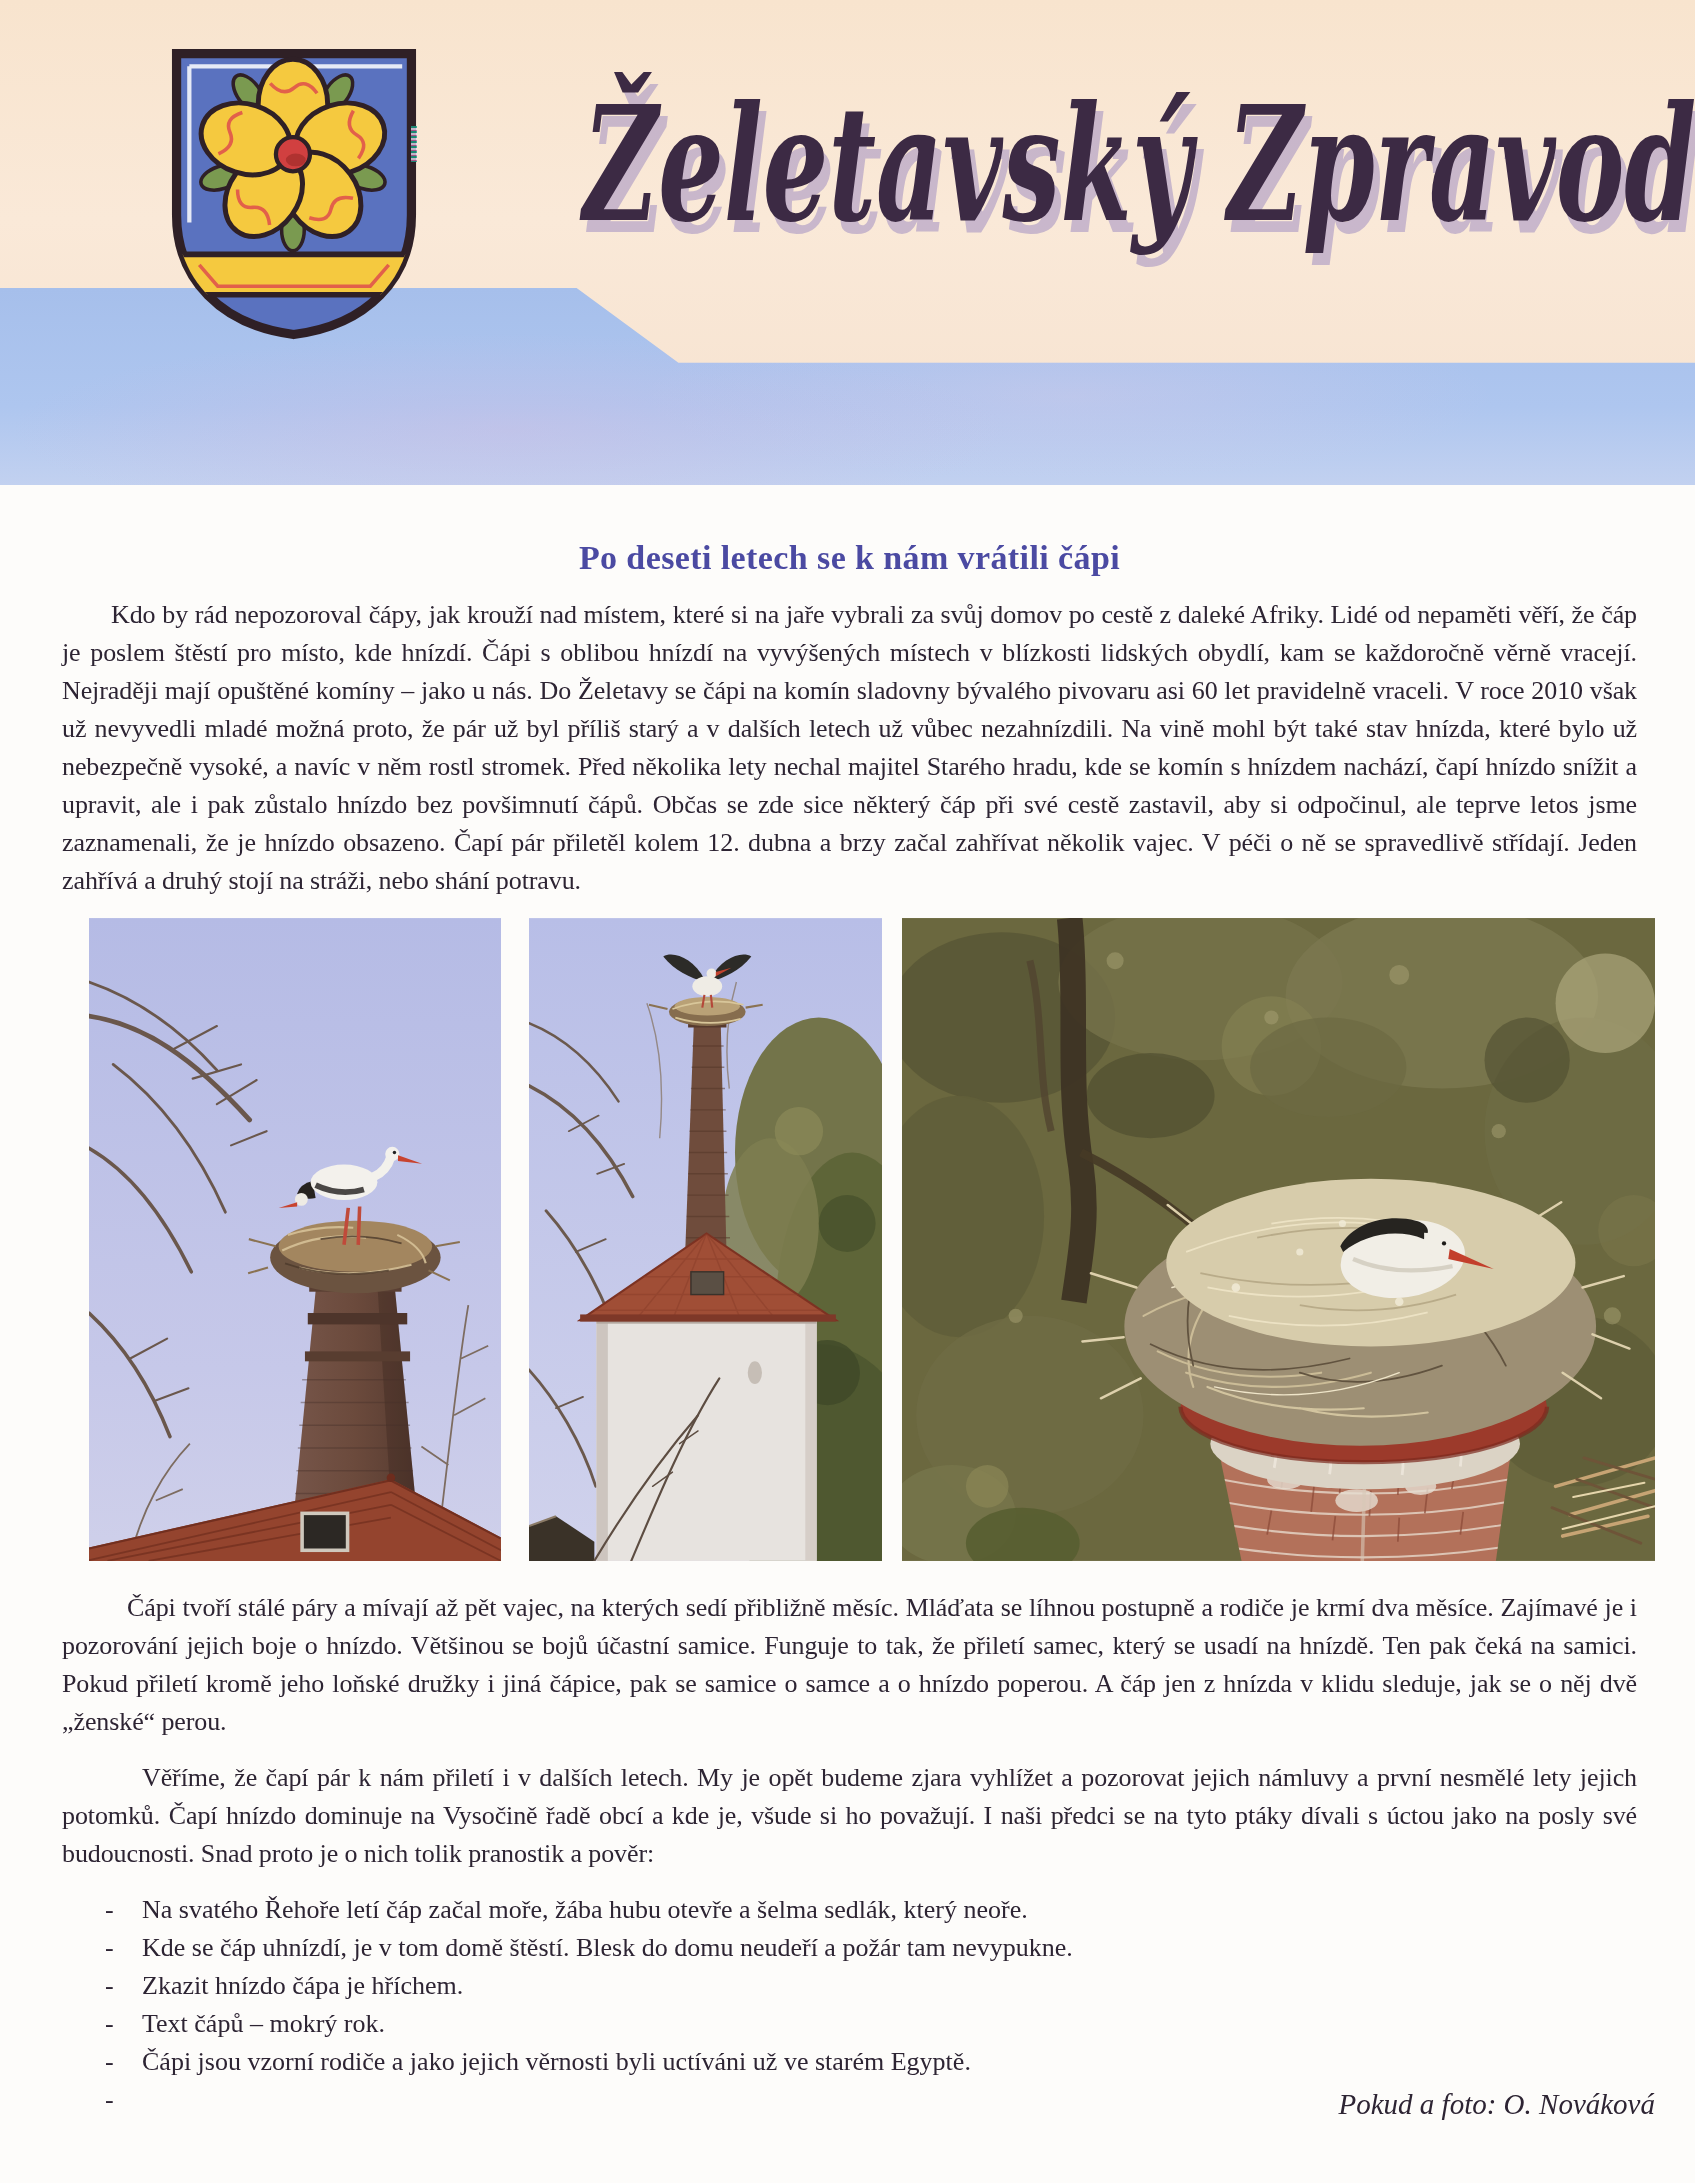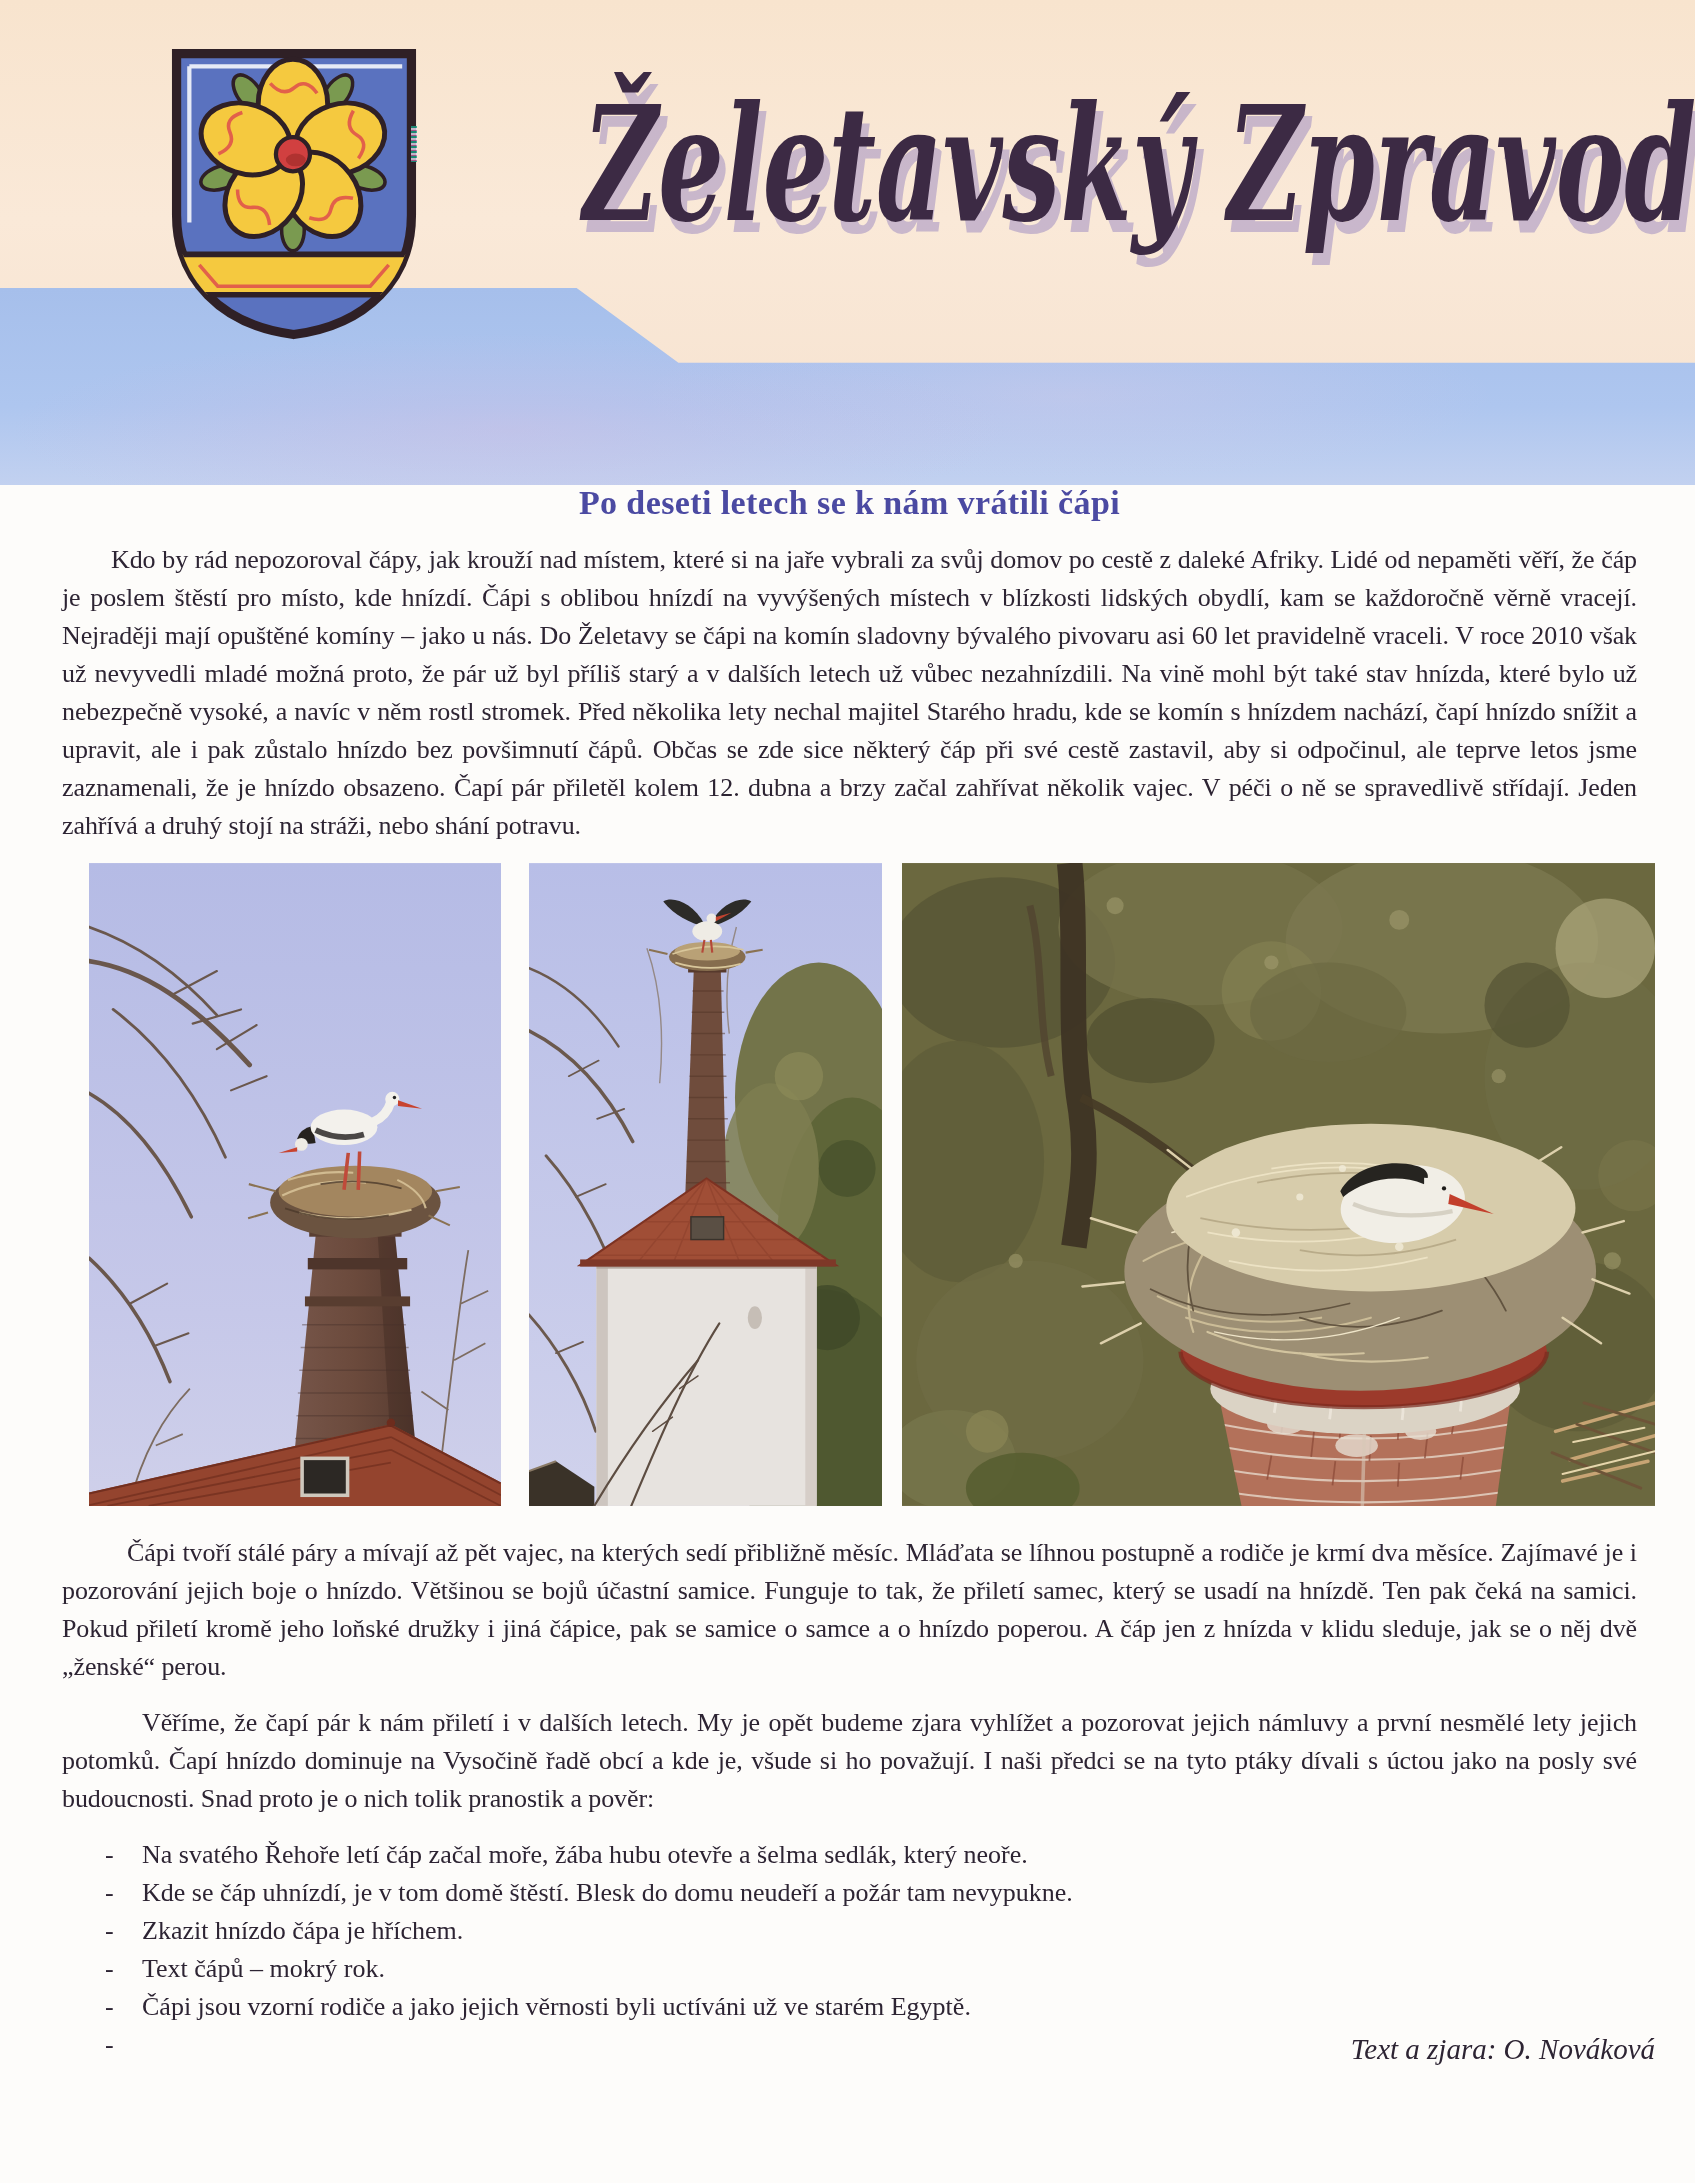--- a/index.html
+++ b/index.html
@@ -22,21 +22,21 @@
     font-family:"DejaVu Serif", serif;font-style:italic;font-weight:bold;
     font-size:103px;line-height:1;white-space:nowrap;color:#3c2a44;
     transform:scaleY(1.55);transform-origin:top center;
     text-shadow:6.4px 7.8px 0 rgba(152,134,192,.5);}
   .issue{position:absolute;top:320px;left:401px;right:43px;text-align:center;
     font-size:30px;color:#2a2033;letter-spacing:0.7px;}
   .coat{position:absolute;left:168px;top:45px;width:252px;height:298px;}
   .scan-artifact{position:absolute;left:411px;top:126px;width:5.7px;height:36px;opacity:.8;
     background:repeating-linear-gradient(180deg,#16a085 0 2.1px,#e8d8f0 2.1px 3.6px,#c060a0 3.6px 5px);}
   
-  .content{position:absolute;left:44px;top:484px;width:1611px;}
+  .content{position:absolute;left:44px;top:539px;width:1611px;}
   h1.headline{margin:0 0 18.5px 0;text-align:center;font-size:34px;font-weight:bold;
     color:#4b4aa2;letter-spacing:0.4px;}
   .content p{margin:18px;font-size:26px;line-height:38px;text-align:justify;
     letter-spacing:-0.1px;}
   p.p1{text-indent:49px;}
   p.p2{text-indent:65px;}
   p.p3{text-indent:80px;}
   .photos{display:flex;align-items:flex-start;margin:11.4px 0 28px 0;}
   .photos svg{display:block;}
   .ph1{margin-left:45px;}
@@ -403,16 +403,16 @@
 
     <ul class="superstitions">
       <li><span class="dash">-</span><span>Na svatého Řehoře letí čáp začal moře, žába hubu otevře a šelma sedlák, který neoře.</span></li>
       <li><span class="dash">-</span><span>Kde se čáp uhnízdí, je v tom domě štěstí. Blesk do domu neudeří a požár tam nevypukne.</span></li>
       <li><span class="dash">-</span><span>Zkazit hnízdo čápa je hříchem.</span></li>
       <li><span class="dash">-</span><span>Text čápů – mokrý rok.</span></li>
       <li><span class="dash">-</span><span>Čápi jsou vzorní rodiče a jako jejich věrnosti byli uctíváni už ve starém Egyptě.</span></li>
       <li><span class="dash">-</span></li>
     </ul>
 
-    <div class="credit">Text a zjara: O. Nováková</div>
+    <div class="credit">Pokud a foto: O. Nováková</div>
   </div>
 </div>
 
 
 </body></html>

